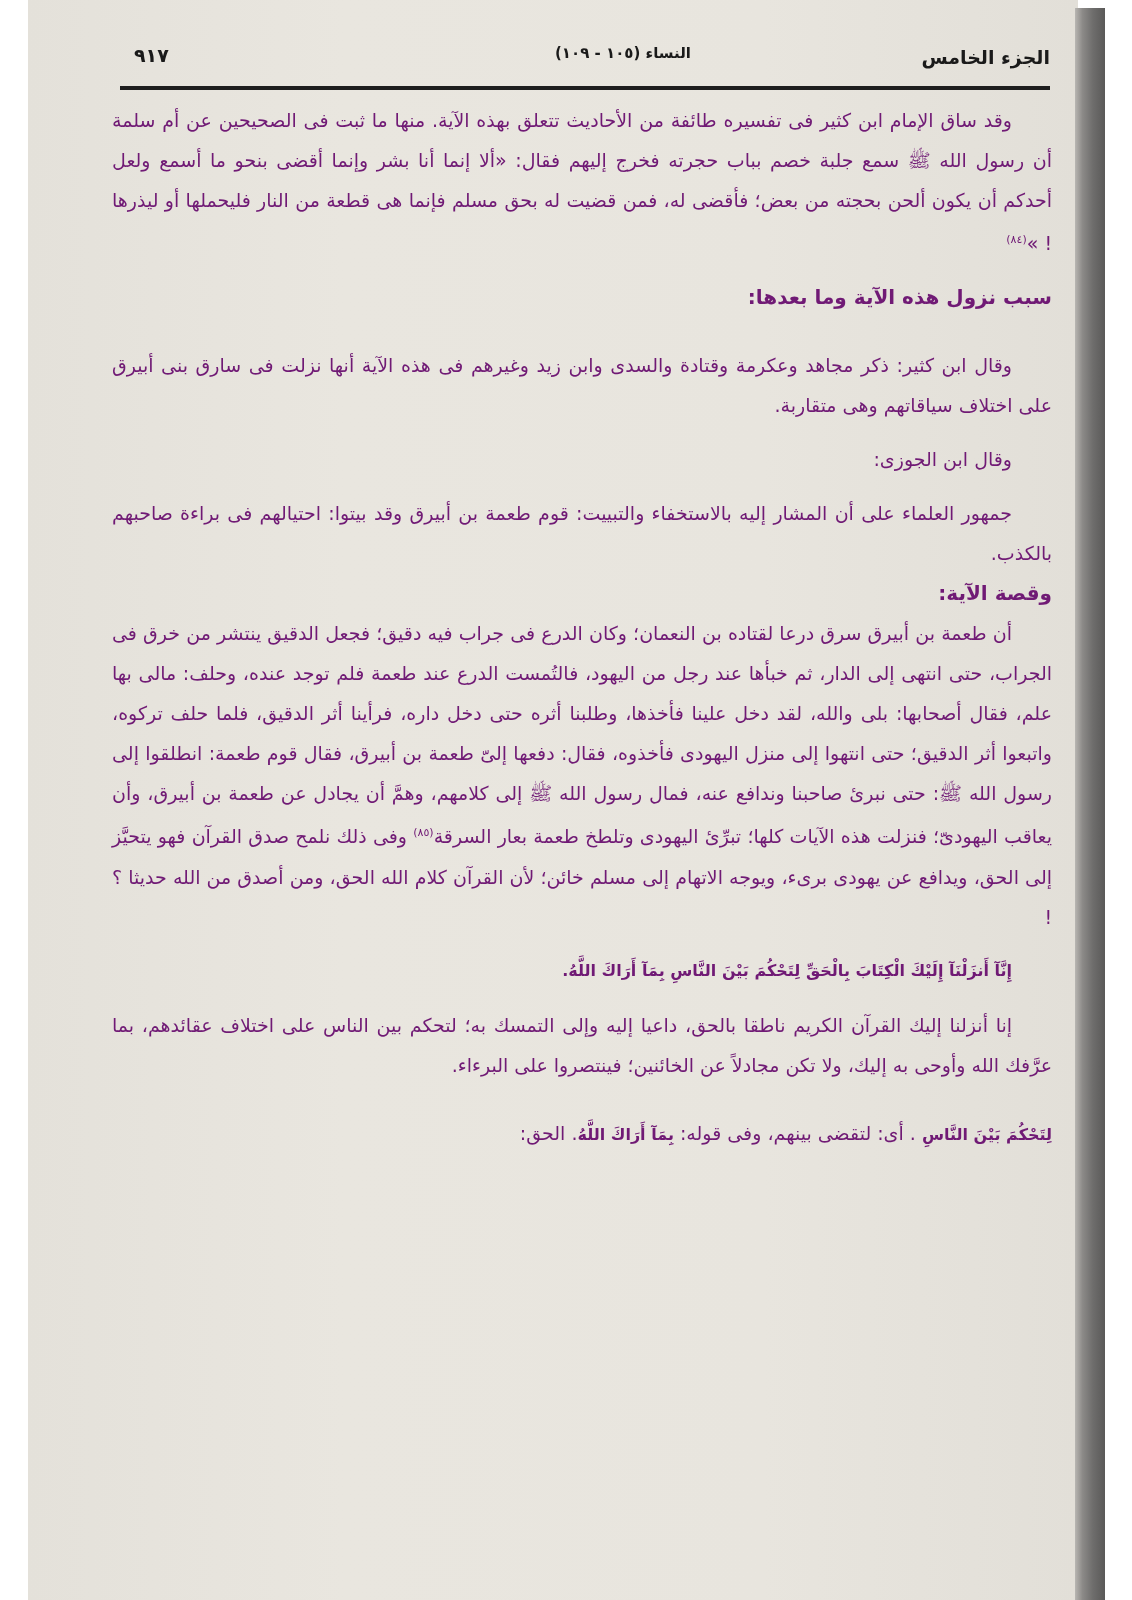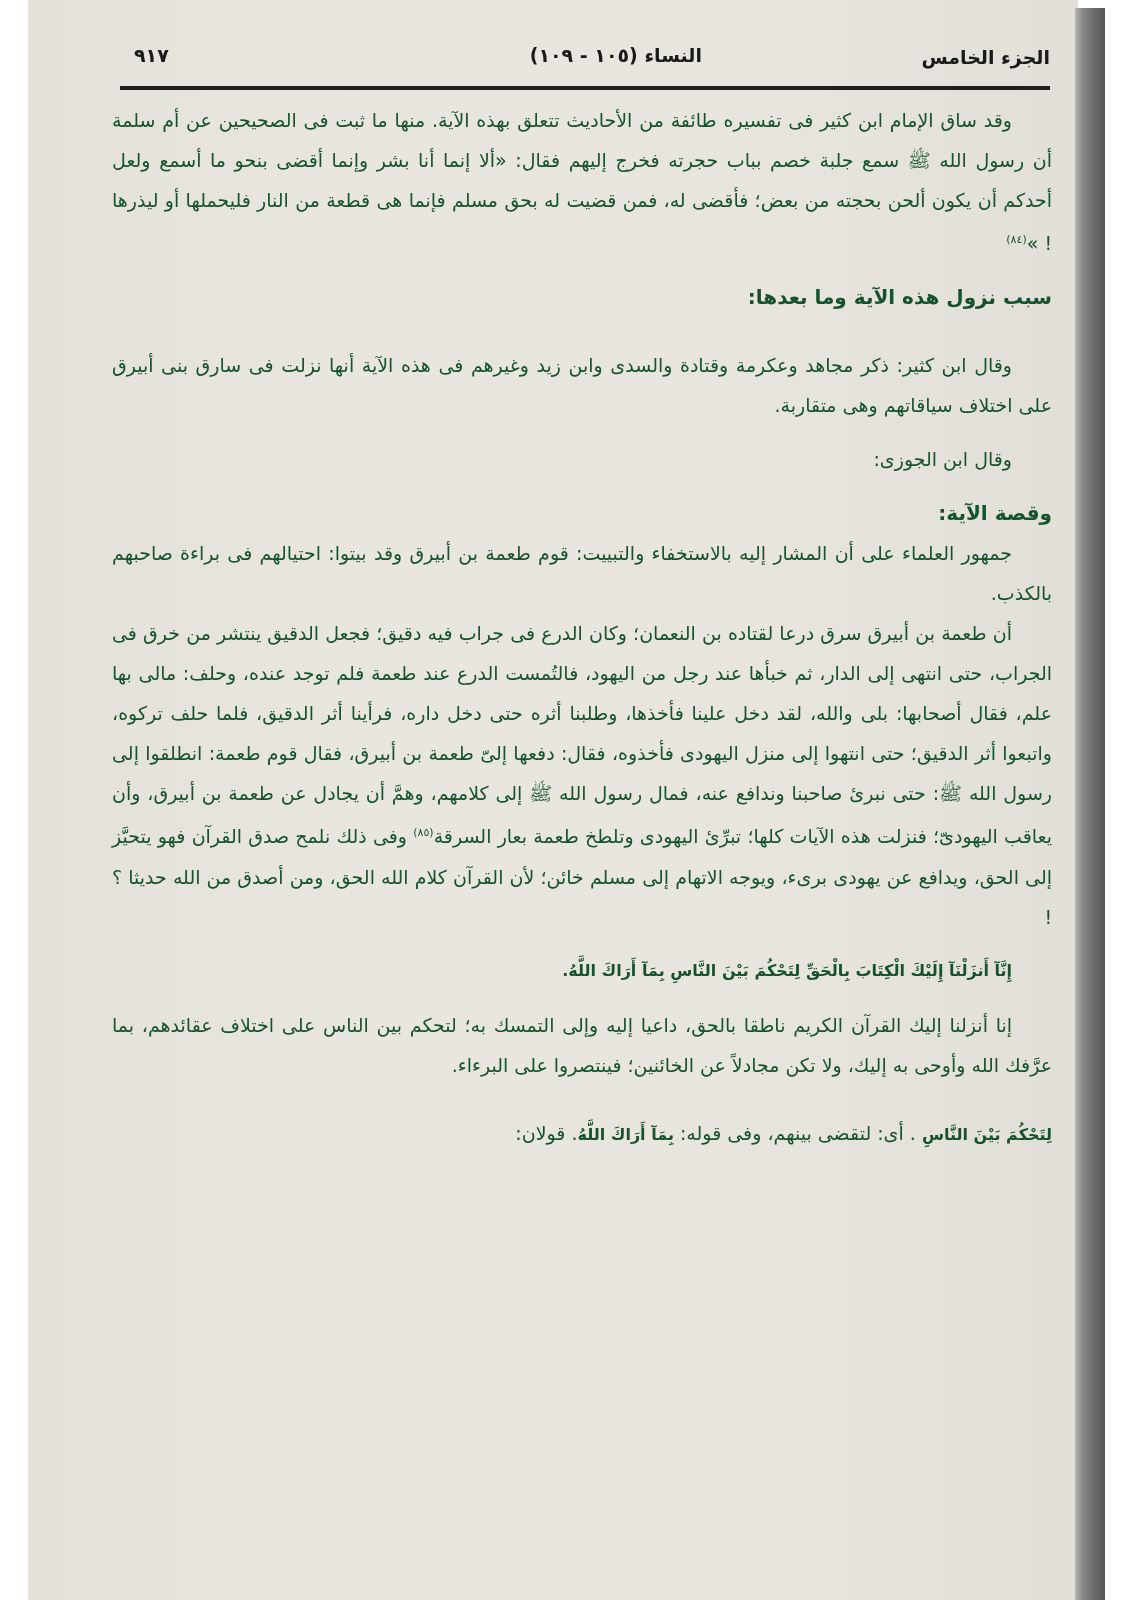--- a/index.html
+++ b/index.html
@@ -14,29 +14,29 @@
   }
   .binding {
     position: absolute; left: 1075px; top: 8px; width: 30px; height: 1592px;
     background: linear-gradient(90deg, #b8b6b2 0%, #8c8a88 25%, #6e6d6c 60%, #5a5958 100%);
   }
   .header {
     position: absolute; left: 120px; top: 40px; width: 930px; height: 40px;
     direction: rtl; color: #1a1a1a; font-weight: bold;
   }
   .header .part { position: absolute; right: 0; top: 6px; font-size: 19px; }
-  .header .surah { position: absolute; right: 348px; top: 4px; font-size: 19px; }
+  .header .surah { position: absolute; right: 359px; top: 4px; font-size: 15px; }
   .header .pagenum { position: absolute; left: 14px; top: 4px; font-size: 19px; }
   .rule {
     position: absolute; left: 120px; top: 86px; width: 930px; height: 4px;
     background: #1e1e1e;
   }
   .body-text {
     position: absolute; left: 112px; top: 100px; width: 940px;
-    direction: rtl; text-align: justify; color: #14532d;
+    direction: rtl; text-align: justify; color: #701a75;
     font-size: 19px; line-height: 40px;
   }
   .p { margin: 0; }
   .indent { text-indent: 40px; }
   .heading { font-weight: bold; font-size: 20px; }
   .verse { font-weight: bold; font-size: 16px; }
   .gap { height: 14px; }
   sup.fn { font-size: 11px; vertical-align: super; }
 </style>
 </head>
@@ -57,27 +57,27 @@
     <span>وقد ساق الإمام ابن كثير فى تفسيره طائفة من الأحاديث تتعلق بهذه الآية. منها ما ثبت فى الصحيحين عن أم سلمة أن رسول الله ﷺ سمع جلبة خصم بباب حجرته فخرج إليهم فقال: «ألا إنما أنا بشر وإنما أقضى بنحو ما أسمع ولعل أحدكم أن يكون ألحن بحجته من بعض؛ فأقضى له، فمن قضيت له بحق مسلم فإنما هى قطعة من النار فليحملها أو ليذرها ! »</span><sup class="fn">(٨٤)</sup>
   </p>
   <div class="gap"></div>
   <p class="p heading">سبب نزول هذه الآية وما بعدها:</p>
   <div class="gap"></div>
   <div class="gap"></div>
   <p class="p indent">وقال ابن كثير: ذكر مجاهد وعكرمة وقتادة والسدى وابن زيد وغيرهم فى هذه الآية أنها نزلت فى سارق بنى أبيرق على اختلاف سياقاتهم وهى متقاربة.</p>
   <div class="gap"></div>
   <p class="p indent">وقال ابن الجوزى:</p>
   <div class="gap"></div>
+  <p class="p indent">جمهور العلماء على أن المشار إليه بالاستخفاء والتبييت: قوم طعمة بن أبيرق وقد بيتوا: احتيالهم فى براءة صاحبهم بالكذب.</p>
   <p class="p heading">وقصة الآية:</p>
-  <p class="p indent">جمهور العلماء على أن المشار إليه بالاستخفاء والتبييت: قوم طعمة بن أبيرق وقد بيتوا: احتيالهم فى براءة صاحبهم بالكذب.</p>
   <p class="p indent">
     <span>أن طعمة بن أبيرق سرق درعا لقتاده بن النعمان؛ وكان الدرع فى جراب فيه دقيق؛ فجعل الدقيق ينتشر من خرق فى الجراب، حتى انتهى إلى الدار، ثم خبأها عند رجل من اليهود، فالتُمست الدرع عند طعمة فلم توجد عنده، وحلف: مالى بها علم، فقال أصحابها: بلى والله، لقد دخل علينا فأخذها، وطلبنا أثره حتى دخل داره، فرأينا أثر الدقيق، فلما حلف تركوه، واتبعوا أثر الدقيق؛ حتى انتهوا إلى منزل اليهودى فأخذوه، فقال: دفعها إلىّ طعمة بن أبيرق، فقال قوم طعمة: انطلقوا إلى رسول الله ﷺ: حتى نبرئ صاحبنا وندافع عنه، فمال رسول الله ﷺ إلى كلامهم، وهمَّ أن يجادل عن طعمة بن أبيرق، وأن يعاقب اليهودىّ؛ فنزلت هذه الآيات كلها؛ تبرِّئ اليهودى وتلطخ طعمة بعار السرقة</span><sup class="fn">(٨٥)</sup><span> وفى ذلك نلمح صدق القرآن فهو يتحيَّز إلى الحق، ويدافع عن يهودى برىء، ويوجه الاتهام إلى مسلم خائن؛ لأن القرآن كلام الله الحق، ومن أصدق من الله حديثا ؟ !</span>
   </p>
   <div class="gap"></div>
   <p class="p indent verse">إِنَّآ أَنزَلْنَآ إِلَيْكَ الْكِتَابَ بِالْحَقِّ لِتَحْكُمَ بَيْنَ النَّاسِ بِمَآ أَرَاكَ اللَّهُ.</p>
   <div class="gap"></div>
   <p class="p indent">إنا أنزلنا إليك القرآن الكريم ناطقا بالحق، داعيا إليه وإلى التمسك به؛ لتحكم بين الناس على اختلاف عقائدهم، بما عرَّفك الله وأوحى به إليك، ولا تكن مجادلاً عن الخائنين؛ فينتصروا على البرءاء.</p>
   <div class="gap"></div>
   <div class="gap"></div>
   <p class="p">
-    <span class="verse">لِتَحْكُمَ بَيْنَ النَّاسِ</span><span> . أى: لتقضى بينهم، وفى قوله: </span><span class="verse">بِمَآ أَرَاكَ اللَّهُ</span><span>. قولان:</span>
+    <span class="verse">لِتَحْكُمَ بَيْنَ النَّاسِ</span><span> . أى: لتقضى بينهم، وفى قوله: </span><span class="verse">بِمَآ أَرَاكَ اللَّهُ</span><span>. الحق:</span>
   </p>
 </div>
 
 </body></html>

